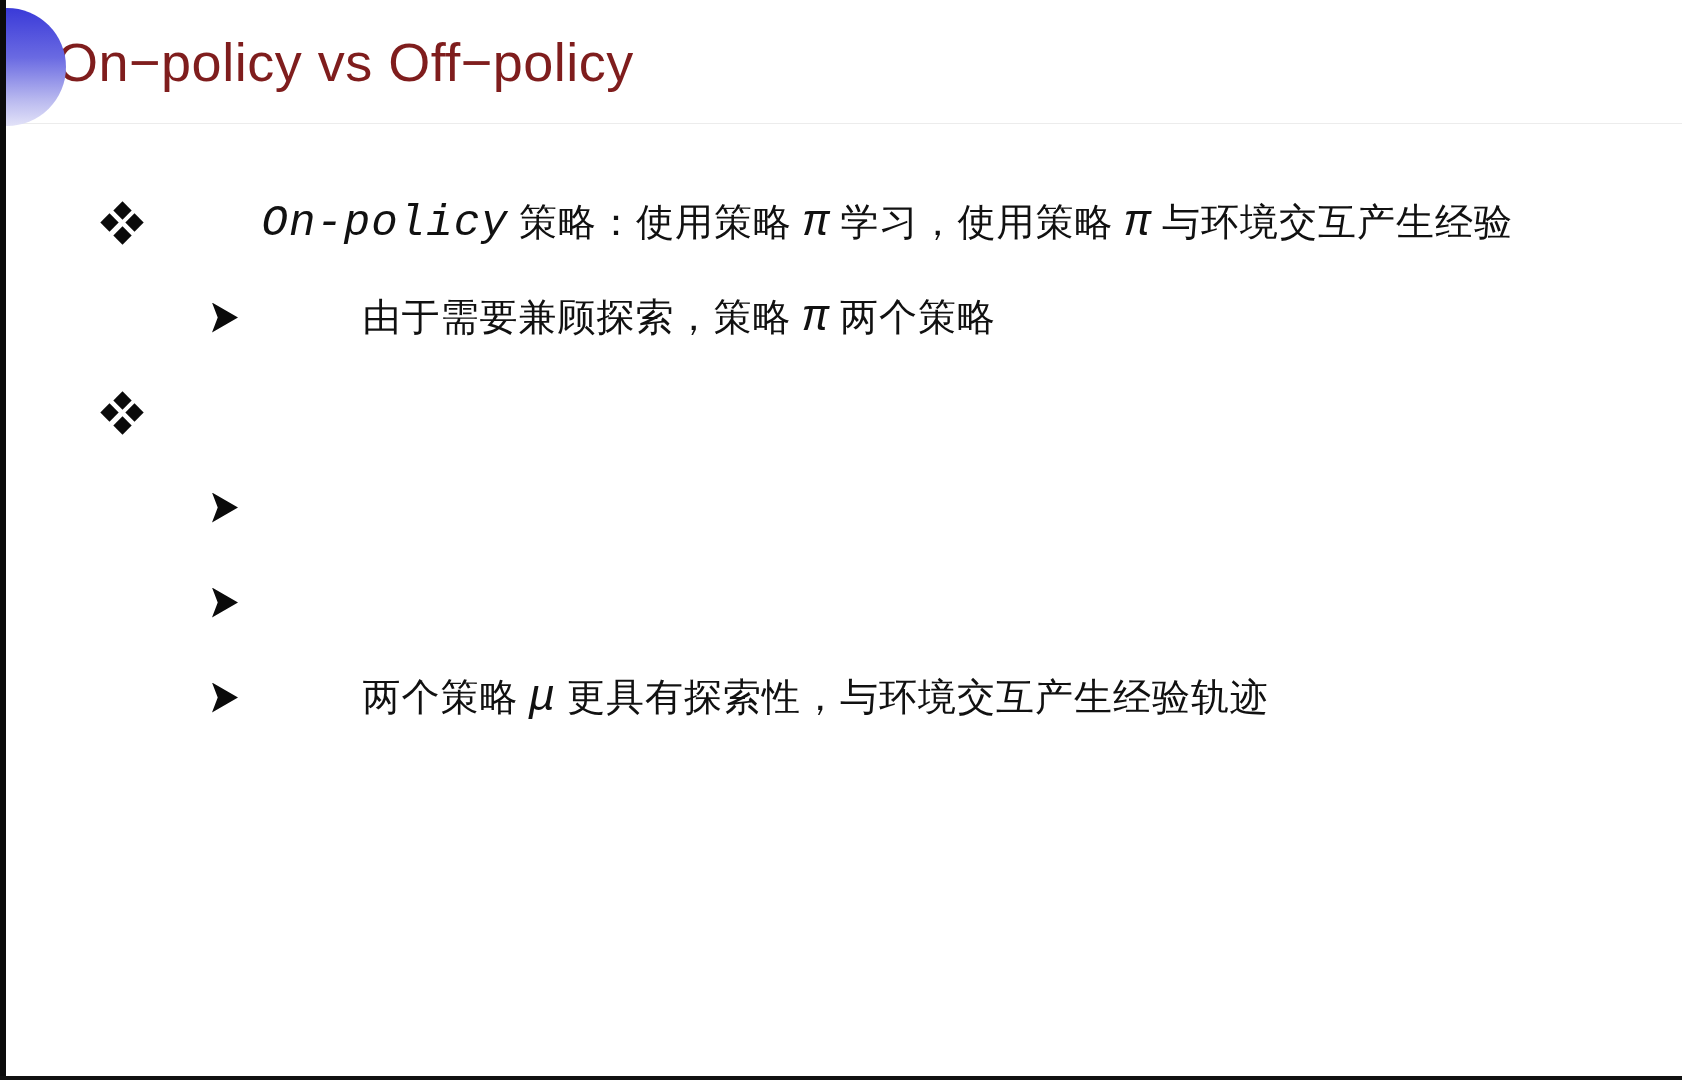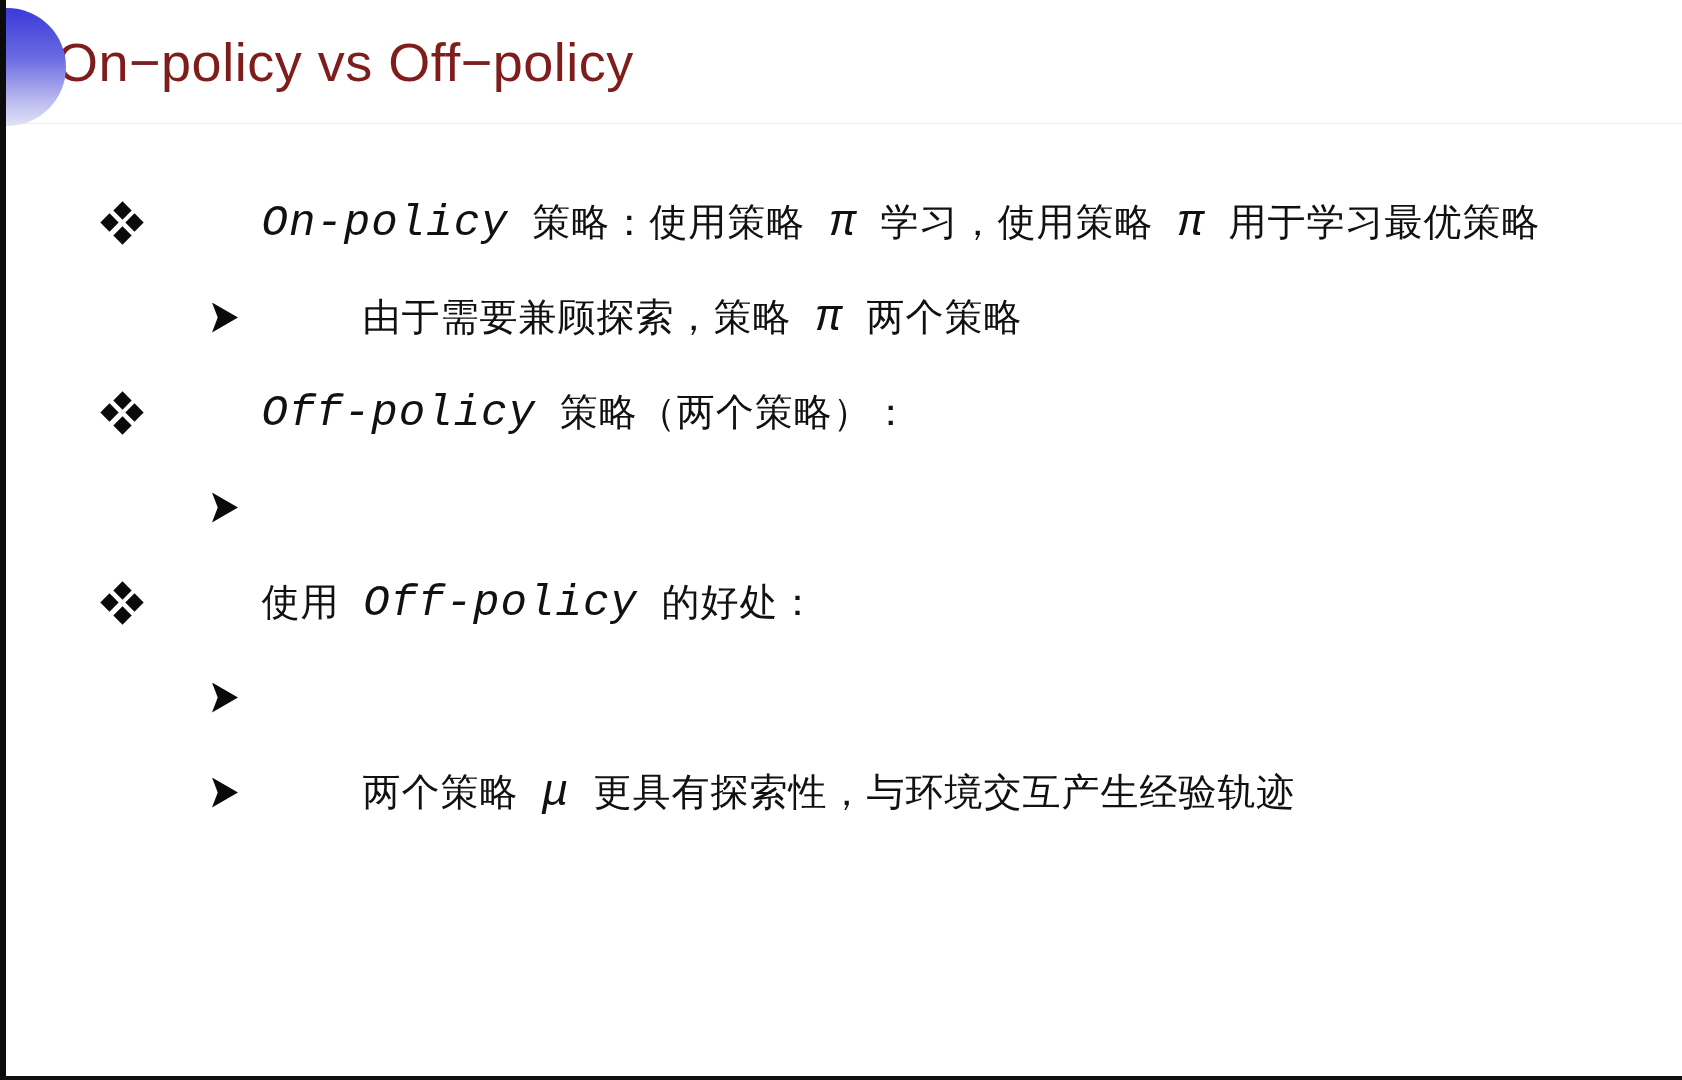--- a/index.html
+++ b/index.html
@@ -64,21 +64,21 @@
     height: 95px;
     color: #111111;
     font-size: 38px;
   }
   .line.l1 { padding-left: 103px; }
   .line.l2 { padding-left: 212px; }
   .txt {
     white-space: pre-wrap;
     letter-spacing: 1px;
   }
-  .seg-cjk { font-family: Liberation Mono, monospace; }
+  .seg-cjk { font-family: Liberation Serif, serif; }
   .seg-em {
     font-family: Liberation Mono, monospace;
     font-style: italic;
     font-size: 1.16em;
   }
   
   .diamond {
     position: relative;
     width: 38px; height: 38px;
     margin-right: 28px;
@@ -116,59 +116,45 @@
   <ul class="bullets">
 
     <li class="line l1">
       <span class="diamond">
           <i class="d1"></i>
           <i class="d2"></i>
           <i class="d3"></i>
           <i class="d4"></i>
         </span>
       <span class="txt">
-        <span class="seg-em">On-policy</span><span class="seg-cjk"> 策略：使用策略 </span><span class="seg-em">π</span><span class="seg-cjk"> 学习，使用策略 </span><span class="seg-em">π</span><span class="seg-cjk"> 用于学习最优策略</span>
+        <span class="seg-em">On-policy</span><span class="seg-cjk"> 策略：使用策略 </span><span class="seg-em">π</span><span class="seg-cjk"> 学习，使用策略 </span><span class="seg-em">π</span><span class="seg-cjk"> 与环境交互产生经验</span>
       </span>
     </li>
 
     <li class="line l2">
       <span class="arrow"></span>
       <span class="txt">
         <span class="seg-cjk">由于需要兼顾探索，策略 </span><span class="seg-em">π</span><span class="seg-cjk"> 两个策略</span>
       </span>
     </li>
 
     <li class="line l1">
       <span class="diamond">
           <i class="d1"></i>
           <i class="d2"></i>
           <i class="d3"></i>
           <i class="d4"></i>
         </span>
-      <span class="txt">
-        <span class="seg-em">Off-policy</span><span class="seg-cjk"> 策略（两个策略）：</span>
-      </span>
     </li>
 
 
     <li class="line l2">
       <span class="arrow"></span>
     </li>
 
-    <li class="line l1">
-      <span class="diamond">
-          <i class="d1"></i>
-          <i class="d2"></i>
-          <i class="d3"></i>
-          <i class="d4"></i>
-        </span>
-      <span class="txt">
-        <span class="seg-cjk">使用 </span><span class="seg-em">Off-policy</span><span class="seg-cjk"> 的好处：</span>
-      </span>
-    </li>
 
     <li class="line l2">
       <span class="arrow"></span>
     </li>
 
     <li class="line l2">
       <span class="arrow"></span>
       <span class="txt">
         <span class="seg-cjk">两个策略 </span><span class="seg-em">μ</span><span class="seg-cjk"> 更具有探索性，与环境交互产生经验轨迹</span>
       </span>

